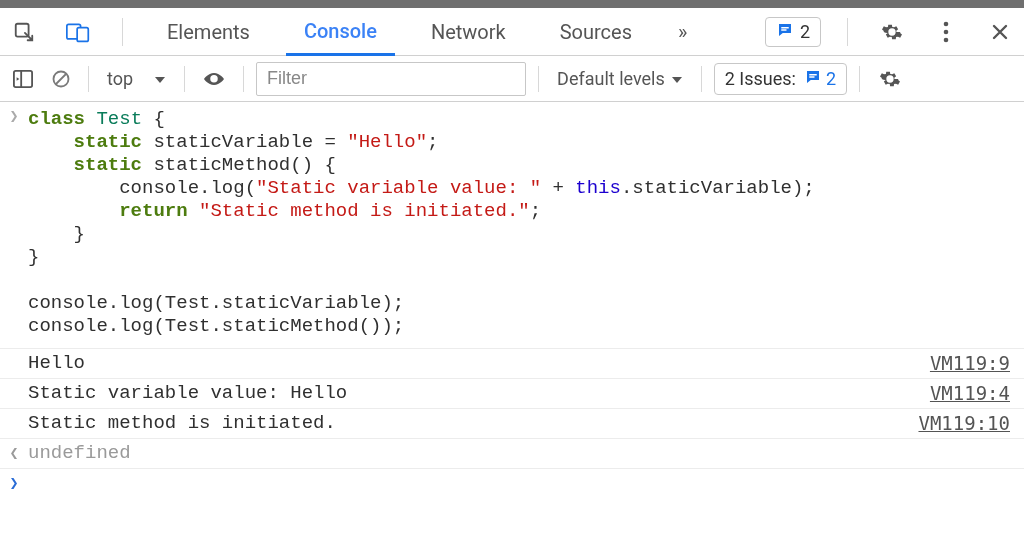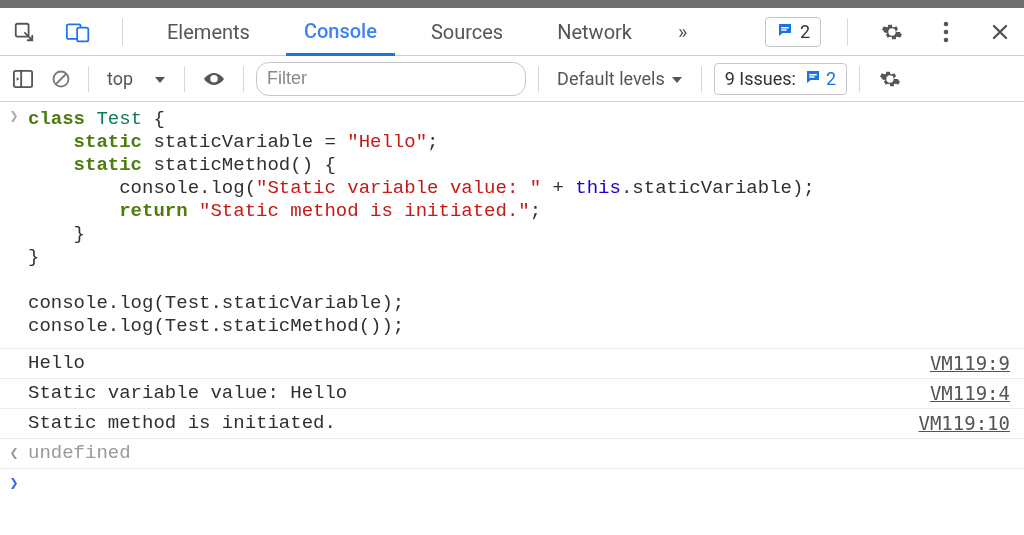--- a/index.html
+++ b/index.html
@@ -31,21 +31,21 @@
 
   
   .toolbar {
     display:flex; align-items:center; height:46px;
     border-bottom:1px solid #d0d0d0;
     padding:0 8px; gap:8px; font-size:18px; color:#555;
   }
   .toolbar .sep { width:1px; height:26px; background:#d8d8d8; margin:0 4px; }
   .ctx { display:flex; align-items:center; gap:21px; padding:0 6px; }
   .filter {
-    flex:0 0 270px; height:34px; border:1px solid #c7c7c7; border-radius:13px;
+    flex:0 0 270px; height:34px; border:1px solid #c7c7c7; border-radius:2px;
     padding:0 10px; font-size:18px; color:#333; outline:none;
   }
   .filter::placeholder { color:#888; }
   .levels { display:flex; align-items:center; gap:6px; padding:0 6px; }
   .issues {
     display:flex; align-items:center; gap:8px;
     border:1px solid #c7c7c7; border-radius:4px;
     padding:4px 10px; font-size:18px; color:#333;
   }
   .issues .ic { color:#1a73e8; display:flex; align-items:center; gap:4px; }
@@ -88,24 +88,24 @@
       </svg>
   </div>
   <div class="sep"></div>
   <div class="tab">
       <span>Elements</span>
     </div>
   <div class="tab active">
       <span>Console</span>
     </div>
   <div class="tab">
+      <span>Network</span>
+    </div>
+  <div class="tab">
       <span>Sources</span>
-    </div>
-  <div class="tab">
-      <span>Network</span>
     </div>
   <div class="tab" style="padding:0 10px;">
       <span>»</span>
     </div>
   <div class="spacer"></div>
   <div class="msg-badge">
     <span>
       <svg width="18" height="18" viewBox="0 0 24 24" fill="#1a73e8">
           <path d="M4 4h16v12H9l-5 4V4z"></path>
           <rect x="7" y="8" width="10" height="2" fill="#fff"></rect>
@@ -165,21 +165,21 @@
   <input class="filter" placeholder="Filter" style="">
   <div class="sep"></div>
   <div class="levels">
     <span>Default levels</span>
     <span><svg width="12" height="10" viewBox="0 0 12 10" fill="#555">
           <path d="M1 2 L6 8 L11 2 Z"></path>
         </svg></span>
   </div>
   <div class="sep"></div>
   <div class="issues">
-    <span>9 Issues:</span>
+    <span>2 Issues:</span>
     <span class="ic">
       <span>
         <svg width="18" height="18" viewBox="0 0 24 24" fill="#1a73e8">
             <path d="M4 4h16v12H9l-5 4V4z"></path>
             <rect x="7" y="8" width="10" height="2" fill="#fff"></rect>
             <rect x="7" y="11" width="7" height="2" fill="#fff"></rect>
           </svg>
       </span>
       <span>2</span>
     </span>

